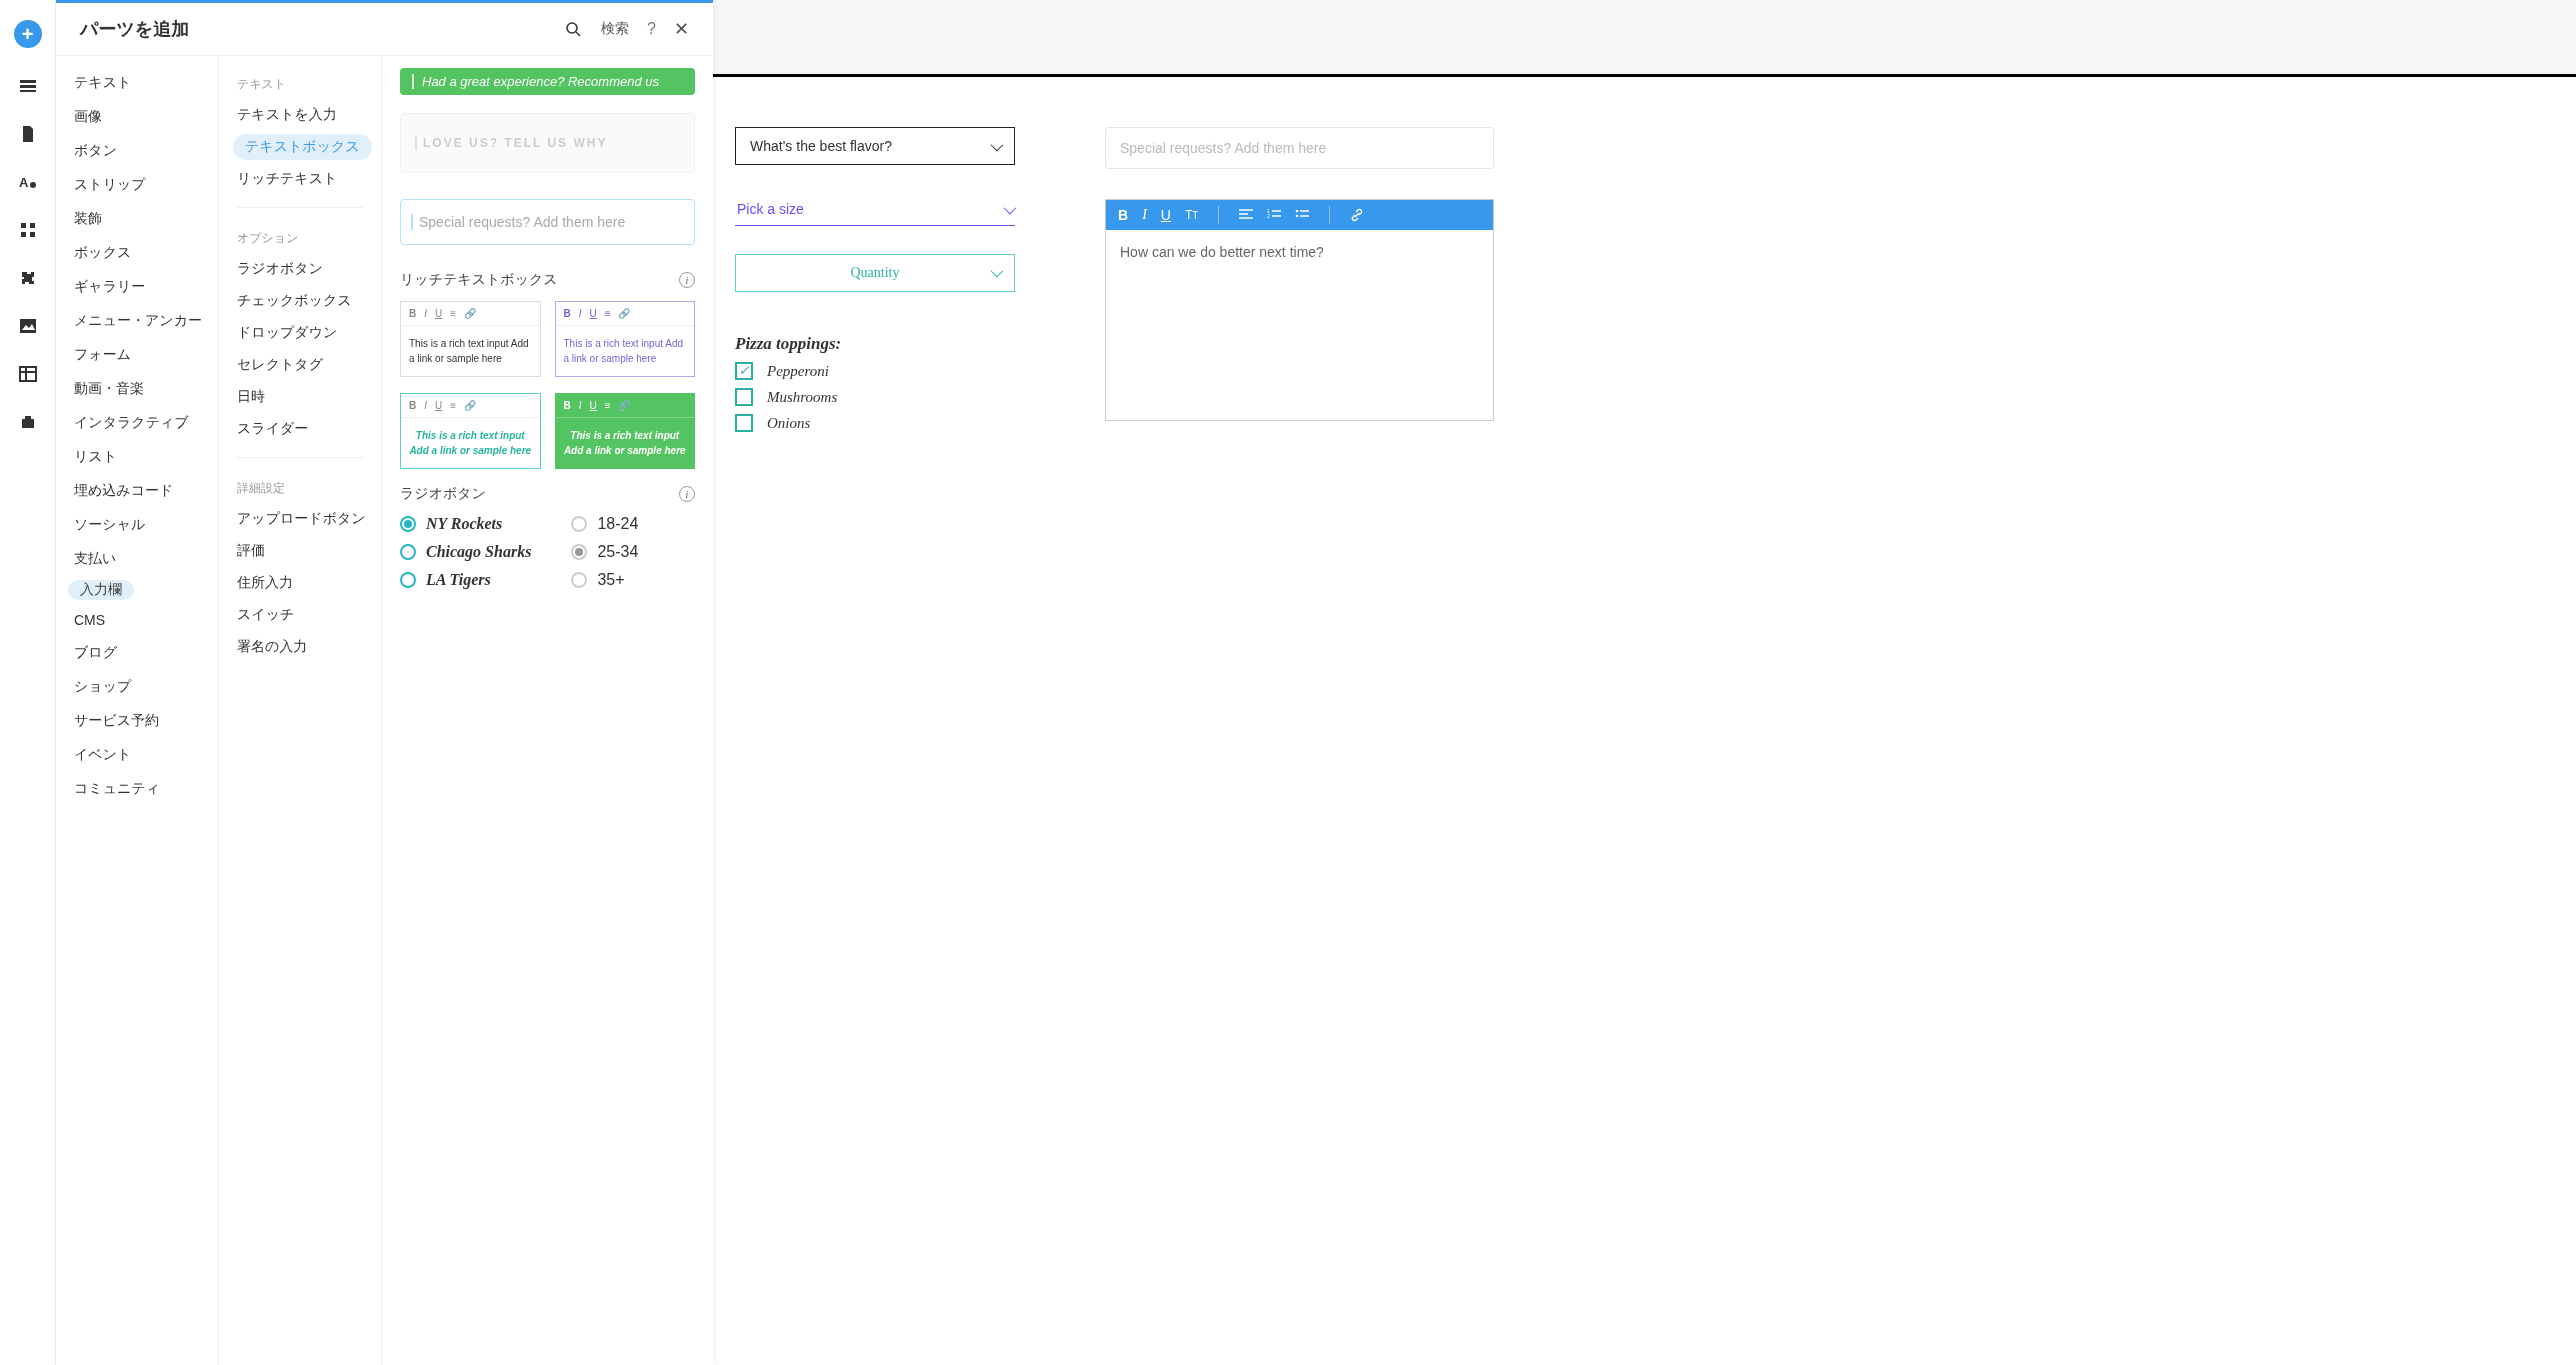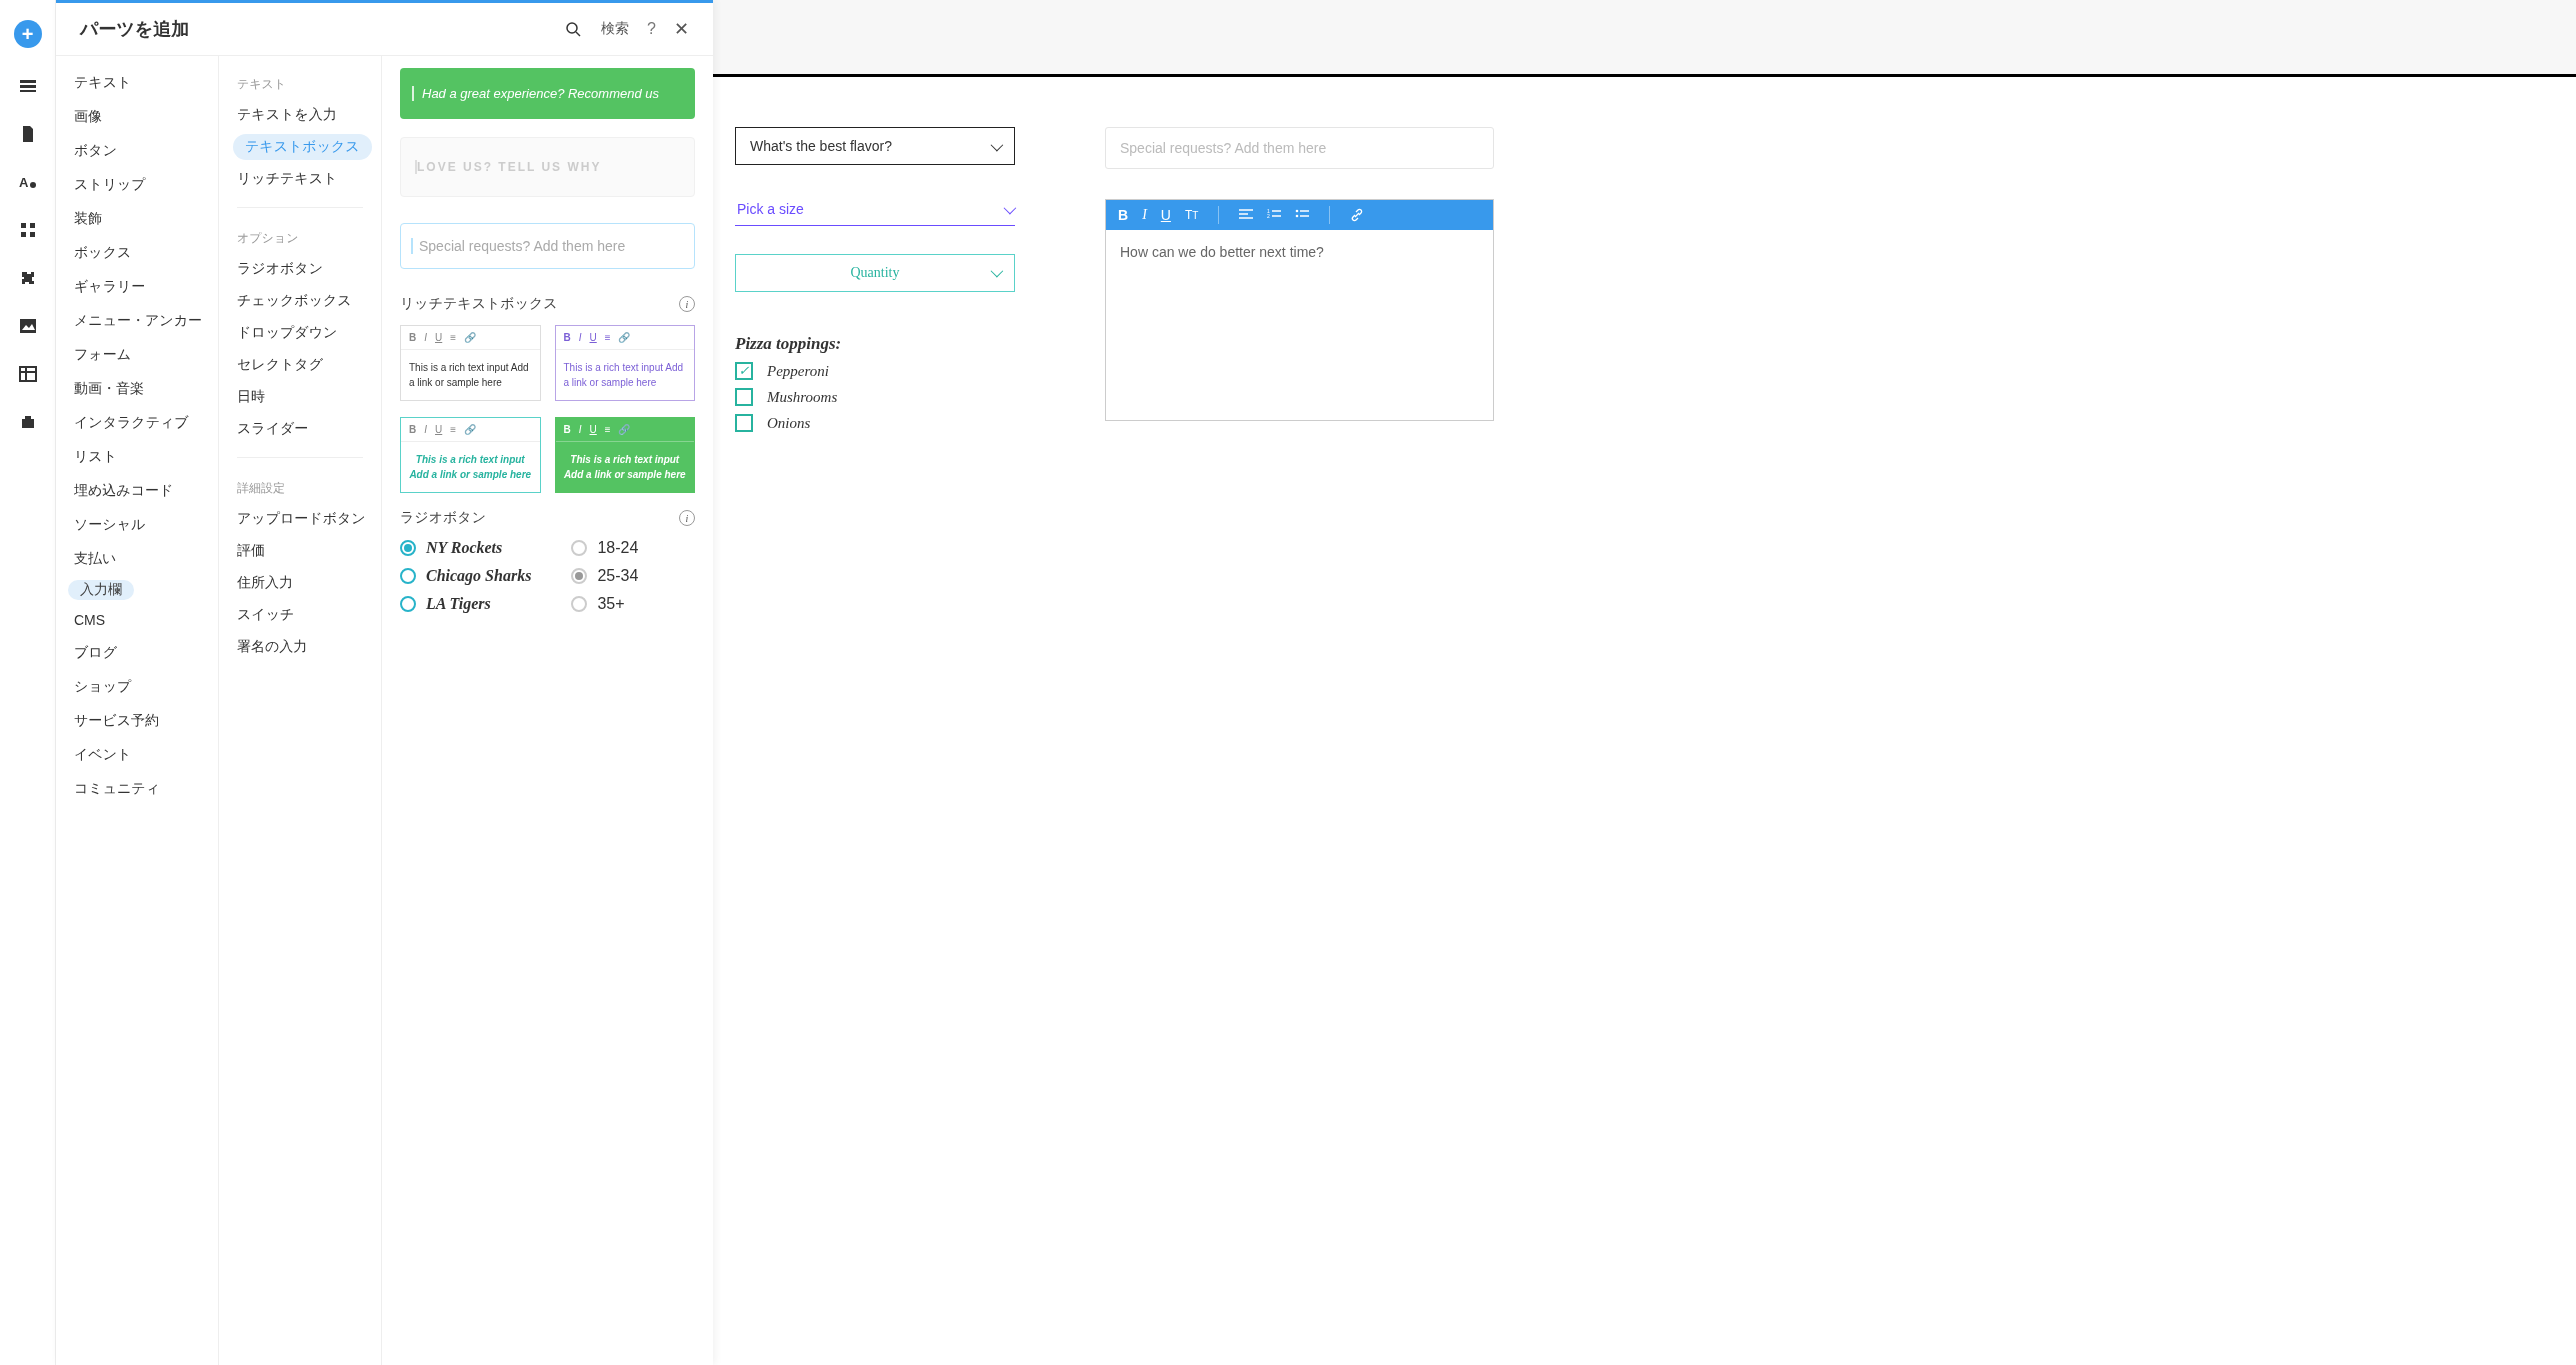--- a/index.html
+++ b/index.html
@@ -16,21 +16,21 @@
 .panel-body { flex: 1; display: flex; overflow: hidden; }
 .cat-col { width: 163px; border-right: 1px solid #eee; overflow-y: auto; padding: 10px 0 20px 0; }
 .cat-item { padding: 8px 18px; font-size: 14px; cursor: pointer; white-space: nowrap; }
 .cat-item.active { display: inline-block; background: #e1effb; color: #404040; border-radius: 14px; margin-left: 12px; padding: 1px 12px; }
 .sub-col { width: 163px; border-right: 1px solid #eee; overflow-y: auto; padding: 10px 0 20px 0; }
 .sub-sec-title { padding: 10px 18px 6px 18px; font-size: 12px; color: #999; }
 .sub-item { padding: 7px 18px; font-size: 14px; cursor: pointer; white-space: nowrap; }
 .sub-item.active { display: inline-block; background: #e1effb; color: #3899ec; border-radius: 14px; margin-left: 14px; padding: 4px 12px; }
 .sub-divider { border: none; border-top: 1px solid #eee; margin: 12px 18px; }
 .preview-col { flex: 1; overflow-y: auto; padding: 12px 18px 30px 18px; }
-.pv-green { background: #54c362; color: #fff; border-radius: 4px; padding: 18px 12px; font-style: italic; font-size: 13px; margin-bottom: 18px; }
+.pv-green { background: #54c362; color: #fff; border-radius: 4px; padding: 6px 12px; font-style: italic; font-size: 13px; margin-bottom: 18px; }
 .pv-green .bar { border-left: 2px solid rgba(255,255,255,0.8); padding-left: 8px; }
 .pv-grey { background: #fafafa; border-radius: 4px; padding: 22px 14px; color: #ccc; font-weight: 700; letter-spacing: 2px; text-transform: uppercase; font-size: 12px; margin-bottom: 26px; border: 1px solid #f0f0f0; }
 .pv-input { border: 1px solid #b6e3fc; border-radius: 4px; padding: 14px 10px; color: #aaa; font-size: 14px; margin-bottom: 26px; }
 .pv-input .bar { border-left: 2px solid #b6e3fc; padding-left: 6px; }
 .pv-section-head { display: flex; align-items: center; justify-content: space-between; font-size: 14px; color: #444; margin: 6px 0 12px 0; }
 .pv-section-head .info { width: 16px; height: 16px; border: 1px solid #999; border-radius: 50%; display: flex; align-items: center; justify-content: center; font-size: 10px; font-style: italic; color: #555; font-family: Georgia, serif; }
 .pv-grid { display: flex; gap: 14px; margin-bottom: 16px; }
 .pv-rich { flex: 1; border: 1px solid #ddd; font-size: 10px; }
 .pv-rich .tb { display: flex; gap: 8px; padding: 6px 8px; border-bottom: 1px solid #eee; color: #888; align-items: center; }
 .pv-rich .body { padding: 10px 8px; line-height: 1.5; }
@@ -190,21 +190,21 @@
           <div class="sub-item">アップロードボタン</div>
           <div class="sub-item">評価</div>
           <div class="sub-item">住所入力</div>
           <div class="sub-item">スイッチ</div>
           <div class="sub-item">署名の入力</div>
         </div>
       <div class="preview-col">
         <div class="pv-green">
             <div class="bar">Had a great experience? Recommend us</div>
           </div>
-        <div class="pv-grey"><span style="border-left:2px solid #ddd;">LOVE US? TELL US WHY</span></div>
+        <div class="pv-grey"><span style="border-left:2px solid #ddd;padding-left:6px">LOVE US? TELL US WHY</span></div>
         <div class="pv-input">
             <div class="bar">Special requests? Add them here</div>
           </div>
 
         <div class="pv-section-head">
           <span>リッチテキストボックス</span>
           <span class="info">i</span>
         </div>
         <div class="pv-grid">
           <div class="pv-rich">

